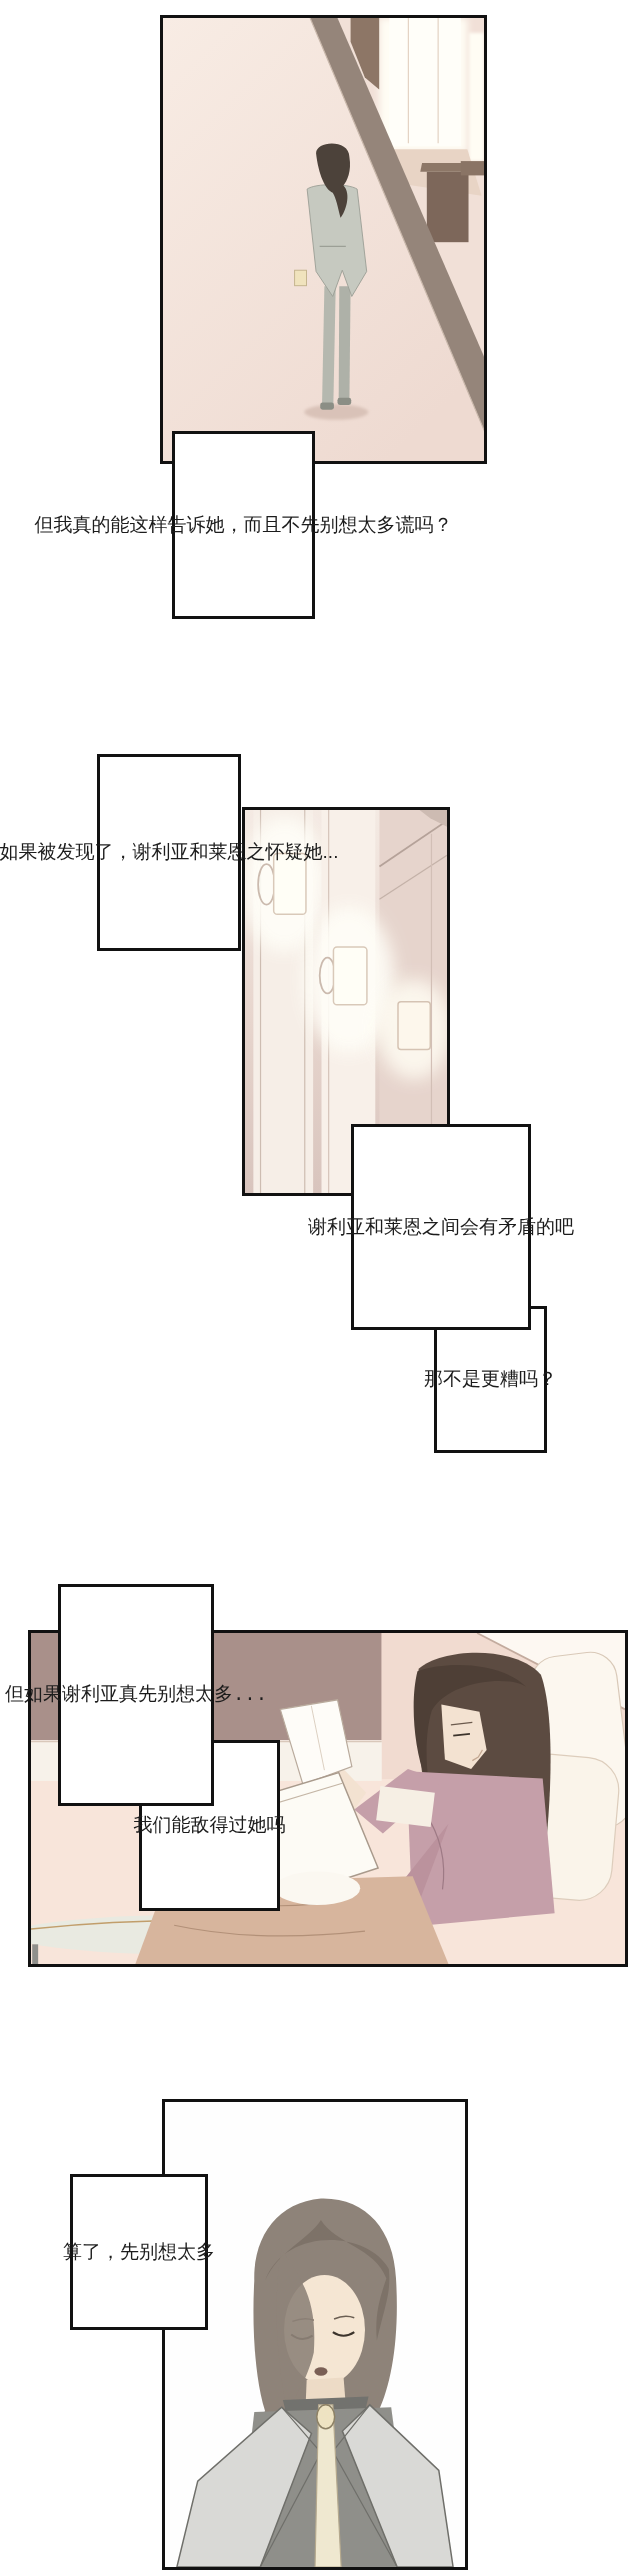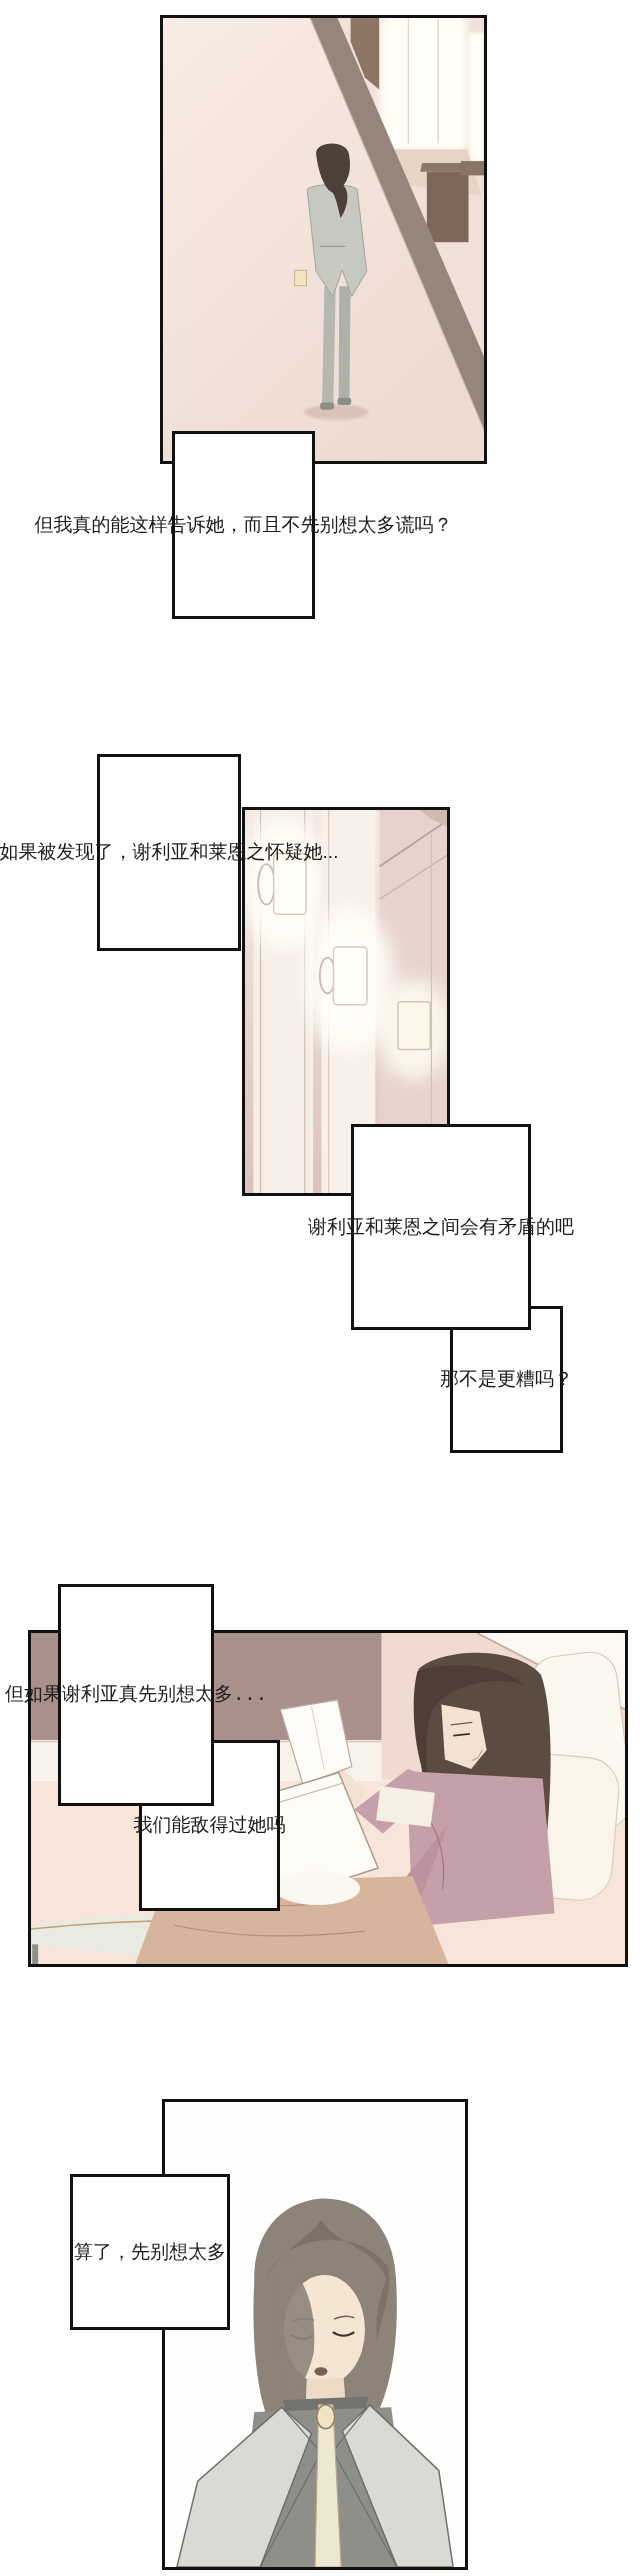--- a/index.html
+++ b/index.html
@@ -13,24 +13,24 @@
   .bubble .ln{display:block;white-space:nowrap;}
   
   #panel-1{left:160px;top:15px;width:327px;height:449px;z-index:1;}
   #panel-2{left:242px;top:807px;width:208px;height:389px;z-index:1;}
   #panel-3{left:28px;top:1630px;width:600px;height:337px;z-index:1;}
   #panel-4{left:162px;top:2099px;width:306px;height:471px;z-index:1;}
   
   #bubble-1{left:172px;top:431px;width:143px;height:188px;z-index:6;}
   #bubble-2{left:97px;top:754px;width:144px;height:197px;z-index:6;}
   #bubble-3{left:351px;top:1124px;width:180px;height:206px;z-index:7;}
-  #bubble-4{left:434px;top:1306px;width:113px;height:147px;z-index:6;margin-left:16px;}
+  #bubble-4{left:434px;top:1306px;width:113px;height:147px;z-index:6;}
   #bubble-5a{left:58px;top:1584px;width:156px;height:222px;z-index:7;font-family:Liberation Mono, monospace;}
   #bubble-5b{left:139px;top:1740px;width:141px;height:171px;z-index:6;align-items:center;}
-  #bubble-6{left:70px;top:2174px;width:160px;height:156px;z-index:6;}
+  #bubble-6{left:70px;top:2174px;width:138px;height:156px;z-index:6;}
   #bubble-7{left:457px;top:2348px;width:135px;height:171px;z-index:6;}
 </style>
 </head>
 <body>
 
 <div id="page">
 
   <div class="panel" id="panel-1">
     <svg viewBox="0 0 539 743" preserveAspectRatio="none">
       <defs>

